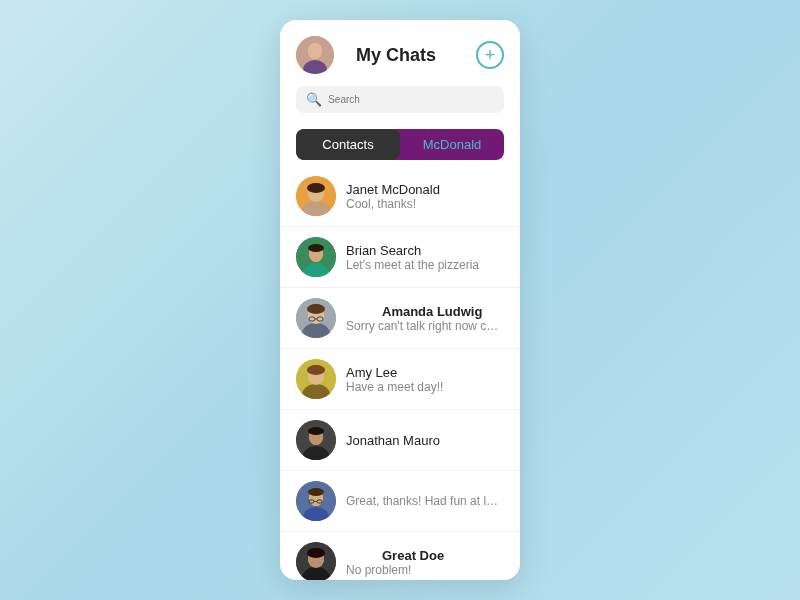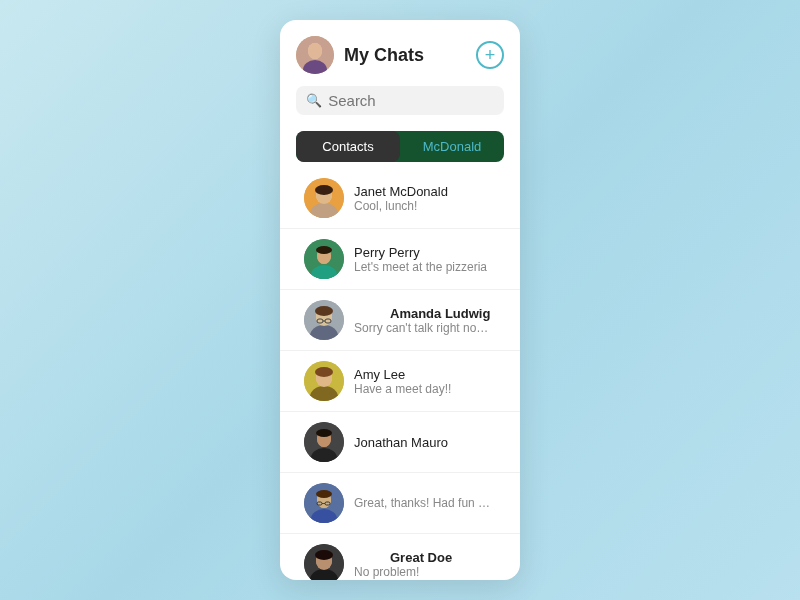--- a/index.html
+++ b/index.html
@@ -26,21 +26,21 @@
     .card-header {
       padding: 16px 16px 12px;
       display: flex;
       align-items: center;
       justify-content: space-between;
     }
 
     .header-left {
       display: flex;
       align-items: center;
-      gap: 10px;
+      gap: 22px;
     }
 
     .user-avatar {
       width: 38px;
       height: 38px;
       border-radius: 50%;
       background: #c8a882;
       overflow: hidden;
       flex-shrink: 0;
       display: flex;
@@ -87,31 +87,31 @@
 
     .search-icon {
       color: #999;
       font-size: 13px;
     }
 
     .search-input {
       border: none;
       background: transparent;
       outline: none;
-      font-size: 15px;
+      font-size: 10px;
       color: #a16207;
       width: 100%;
     }
 
     .tabs {
       display: flex;
       margin: 16px 16px 6px;
       border-radius: 8px;
       overflow: hidden;
-      background: #14532d;
+      background: #701a75;
     }
 
     .tab {
       flex: 1;
       padding: 8px;
       text-align: center;
       font-size: 13px;
       font-weight: 500;
       cursor: pointer;
       border: none;
@@ -130,21 +130,21 @@
     }
 
     .contacts-list {
       overflow-y: auto;
       max-height: 440px;
     }
 
     .contact-item {
       display: flex;
       align-items: center;
-      padding: 10px 24px;
+      padding: 10px 16px;
       gap: 10px;
       border-bottom: 1px solid #f0f0f0;
       cursor: pointer;
     }
 
     .contact-item:last-child {
       border-bottom: none;
     }
 
     .contact-avatar {
@@ -223,35 +223,35 @@
         <svg viewBox="0 0 40 40" xmlns="http://www.w3.org/2000/svg">
             <circle cx="20" cy="20" r="20" fill="#e8a040"></circle>
             <ellipse cx="20" cy="17" rx="8" ry="9" fill="#e8c8a0"></ellipse>
             <ellipse cx="20" cy="36" rx="14" ry="11" fill="#c0a080"></ellipse>
             <ellipse cx="20" cy="17" rx="8" ry="9" fill="#e0b888"></ellipse>
             <ellipse cx="20" cy="12" rx="9" ry="5" fill="#3a2010"></ellipse>
           </svg>
       </div>
       <div class="contact-info">
         <div class="contact-name ">Janet McDonald</div>
-        <div class="contact-message">Cool, lunch!</div>
+        <div class="contact-message">Cool, thanks!</div>
       </div>
     </div>
       <div class="contact-item">
       <div class="contact-avatar" style="background:#3a8c5c">
         <svg viewBox="0 0 40 40" xmlns="http://www.w3.org/2000/svg">
             <circle cx="20" cy="20" r="20" fill="#3a8c5c"></circle>
             <ellipse cx="20" cy="17" rx="7" ry="8" fill="#d4a87a"></ellipse>
             <ellipse cx="20" cy="36" rx="13" ry="10" fill="#20a080"></ellipse>
             <ellipse cx="20" cy="17" rx="7" ry="8" fill="#d4a878"></ellipse>
             <ellipse cx="20" cy="11" rx="8" ry="4" fill="#2a1a08"></ellipse>
           </svg>
       </div>
       <div class="contact-info">
-        <div class="contact-name ">Perry Perry</div>
+        <div class="contact-name ">Brian Search</div>
         <div class="contact-message">Let's meet at the pizzeria</div>
       </div>
     </div>
       <div class="contact-item">
       <div class="contact-avatar" style="background:#a0a8b0">
         <svg viewBox="0 0 40 40" xmlns="http://www.w3.org/2000/svg">
             <circle cx="20" cy="20" r="20" fill="#a0a8b0"></circle>
             <ellipse cx="20" cy="17" rx="8" ry="9" fill="#e0c8a0"></ellipse>
             <ellipse cx="20" cy="36" rx="14" ry="11" fill="#606880"></ellipse>
             <ellipse cx="20" cy="17" rx="8" ry="9" fill="#d8c098"></ellipse>

